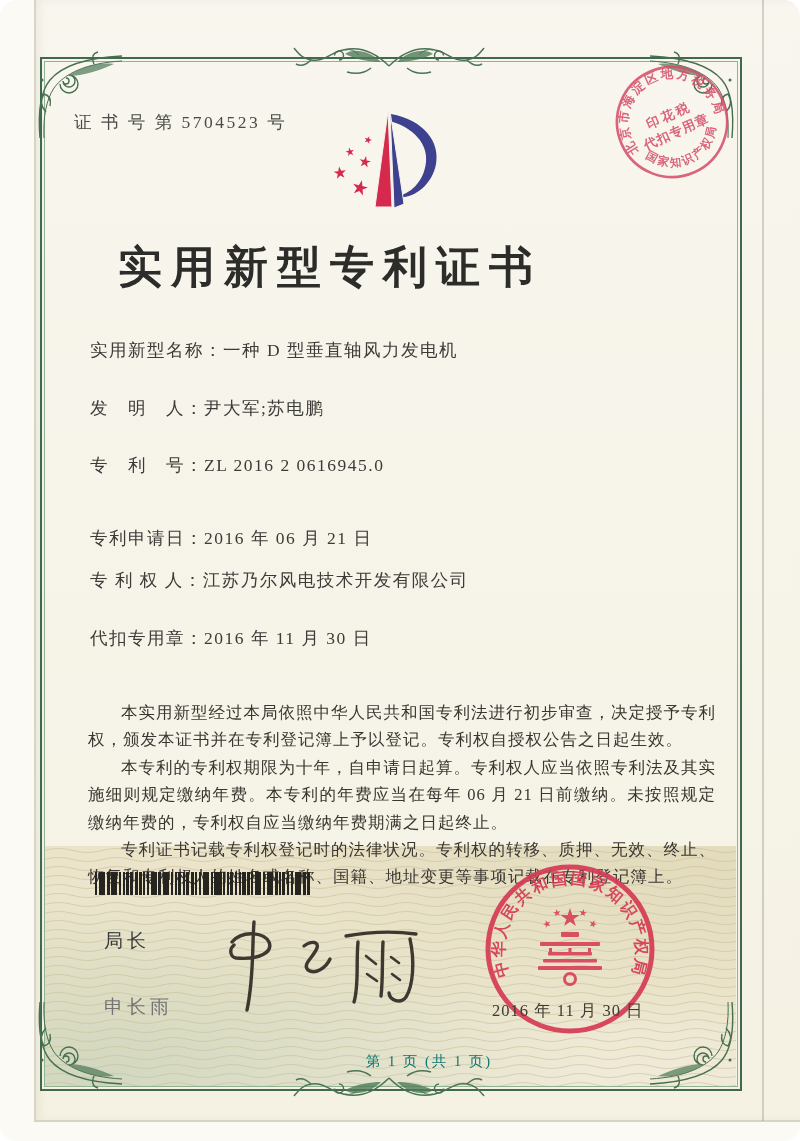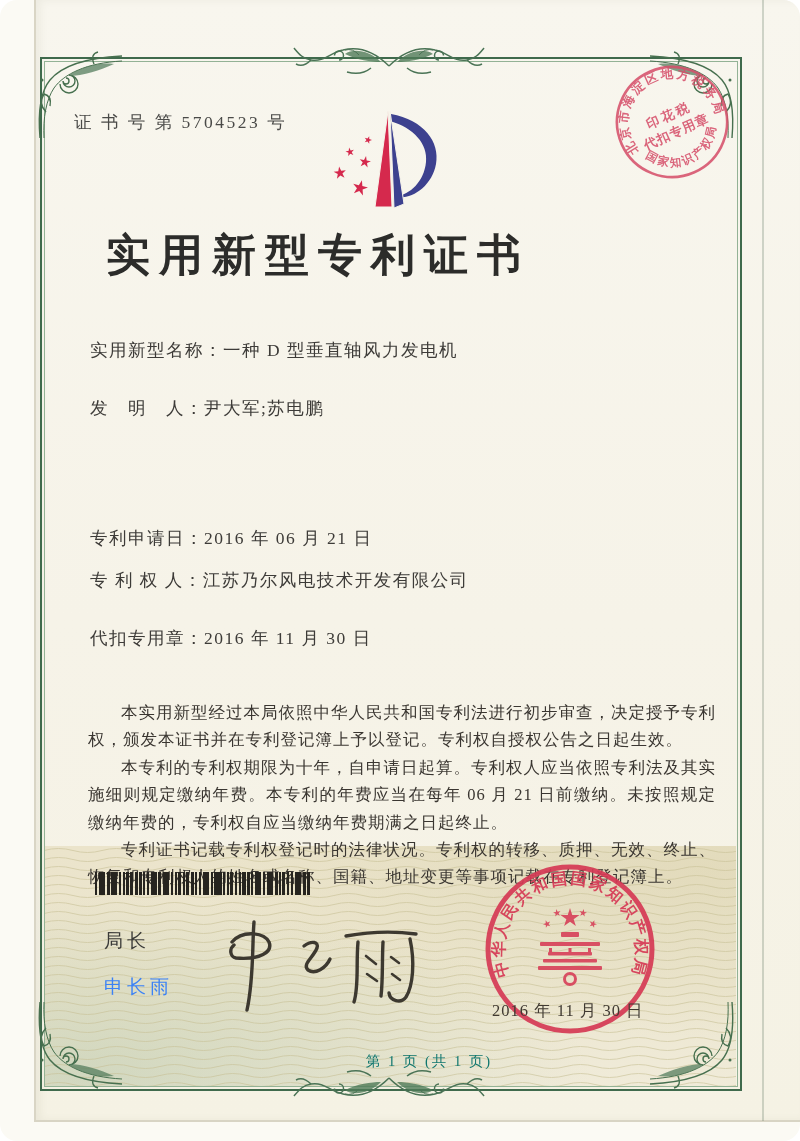--- a/index.html
+++ b/index.html
@@ -31,38 +31,38 @@
         background:radial-gradient(ellipse at 6% 96%, rgba(130,165,125,.28), transparent 55%),
                    radial-gradient(ellipse at 96% 10%, rgba(200,190,140,.25), transparent 55%);}
   .band svg{position:absolute;inset:0;opacity:.6;}
 
   .cert-no{position:absolute;left:74px;top:110px;font-size:17.5px;letter-spacing:2.5px;color:#4a4a48;}
 
   .logo{position:absolute;left:328px;top:104px;width:126px;height:110px;}
   .tax-stamp{position:absolute;left:612px;top:62px;width:120px;height:120px;opacity:.87;}
 
   .title{position:absolute;left:0;top:226px;width:636px;text-align:center;
-         font-size:44px;font-weight:bold;letter-spacing:9px;color:#2c2c2a;margin:0;}
+         font-size:44px;font-weight:bold;letter-spacing:9px;color:#2c2c2a;margin:12px;}
 
   .field{position:absolute;left:90px;font-size:17.5px;letter-spacing:1.5px;color:#3d3b38;white-space:nowrap;}
   .f0{top:338px;} .f1{top:396px;} .f2{top:453px;} .f3{top:526px;} .f4{top:568px;} .f5{top:626px;}
 
   .paras{position:absolute;left:88px;top:699px;width:628px;font-size:16.5px;line-height:1.66;
          color:#3a3631;text-align:justify;letter-spacing:1px;}
   .paras p{margin:0;text-indent:2em;}
 
   .barcode{position:absolute;left:95px;top:872px;width:215px;height:23px;
      background-image:
        repeating-linear-gradient(90deg,#26241f 0 2px,transparent 2px 4px),
        repeating-linear-gradient(90deg,#26241f 0 1px,transparent 1px 7px),
        repeating-linear-gradient(90deg,transparent 0 5px,#26241f 5px 8px,transparent 8px 13px);}
 
   .sig-title{position:absolute;left:104px;top:928px;font-size:19px;letter-spacing:4px;color:#3a3a38;
              font-family:"Liberation Sans","DejaVu Sans",sans-serif;}
-  .sig-name{position:absolute;left:104px;top:974px;font-size:19px;letter-spacing:4px;color:#3b82f6;
+  .sig-name{position:absolute;left:104px;top:994px;font-size:19px;letter-spacing:4px;color:#737373;
              font-family:"Liberation Sans","DejaVu Sans",sans-serif;}
   .signature{position:absolute;left:218px;top:912px;width:215px;height:105px;}
 
   .seal{position:absolute;left:477px;top:856px;width:186px;height:186px;opacity:.92;}
   .seal-date{position:absolute;left:492px;top:1000px;font-size:16.5px;letter-spacing:1px;color:#403a32;z-index:5;}
 
   .footer{position:absolute;left:0;top:1052px;width:800px;text-align:center;
           font-size:14.5px;letter-spacing:2px;color:#0f766e;padding-left:29px;}
 
   svg text{font-family:"Liberation Serif","DejaVu Serif",serif;}
@@ -167,20 +167,23 @@
   </svg>
 
   <h1 class="title">实用新型专利证书</h1>
 
   <div class="field f1">
     <span>发　明　人：</span><span>尹大军;苏电鹏</span>
   </div>
   <div class="field f0">
     <span>实用新型名称：</span><span>一种 D 型垂直轴风力发电机</span>
   </div>
+  <div class="field f2">
+    <span>专　利　号：</span><span>ZL 2016 2 0616945.0</span>
+  </div>
   <div class="field f3">
     <span>专利申请日：</span><span>2016 年 06 月 21 日</span>
   </div>
   <div class="field f4">
     <span>专 利 权 人：</span><span>江苏乃尔风电技术开发有限公司</span>
   </div>
   <div class="field f5">
     <span>代扣专用章：</span><span>2016 年 11 月 30 日</span>
   </div>
 

